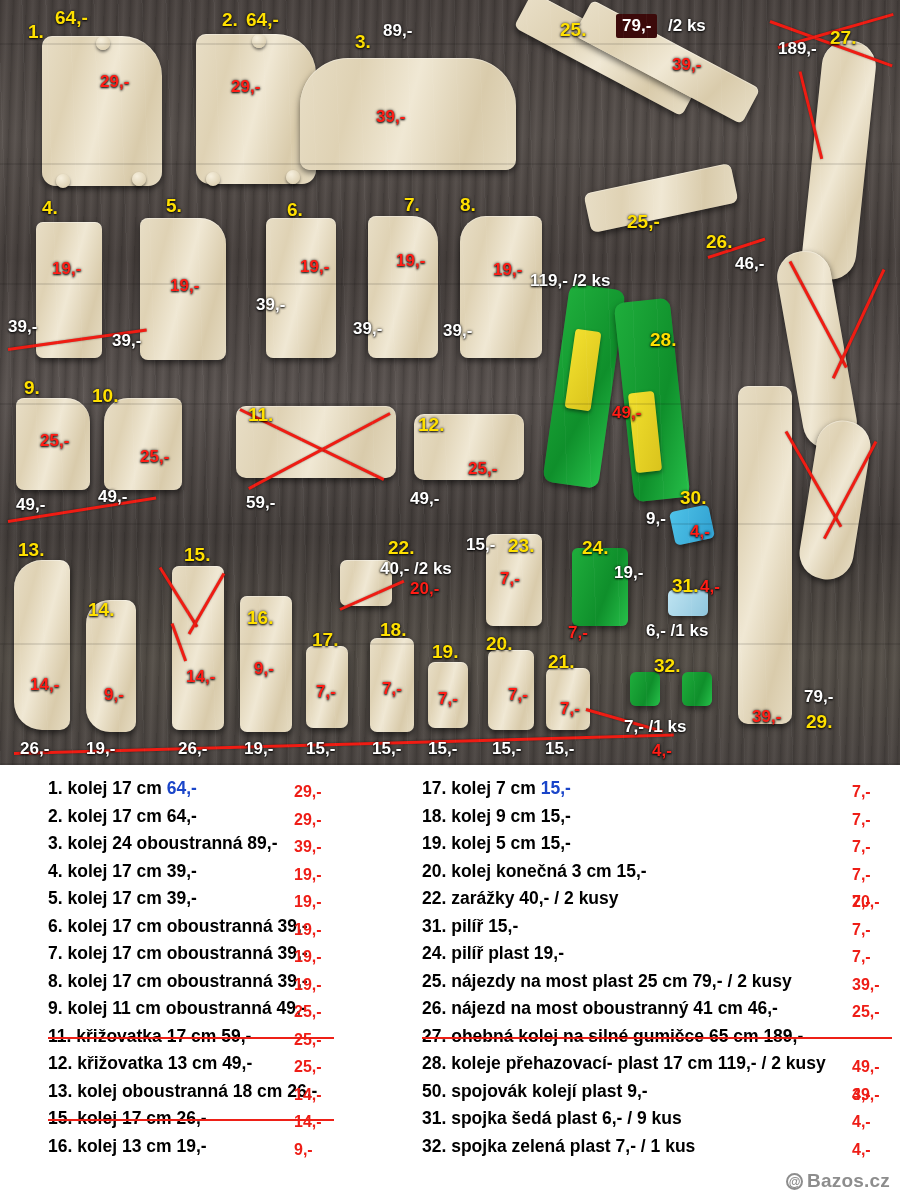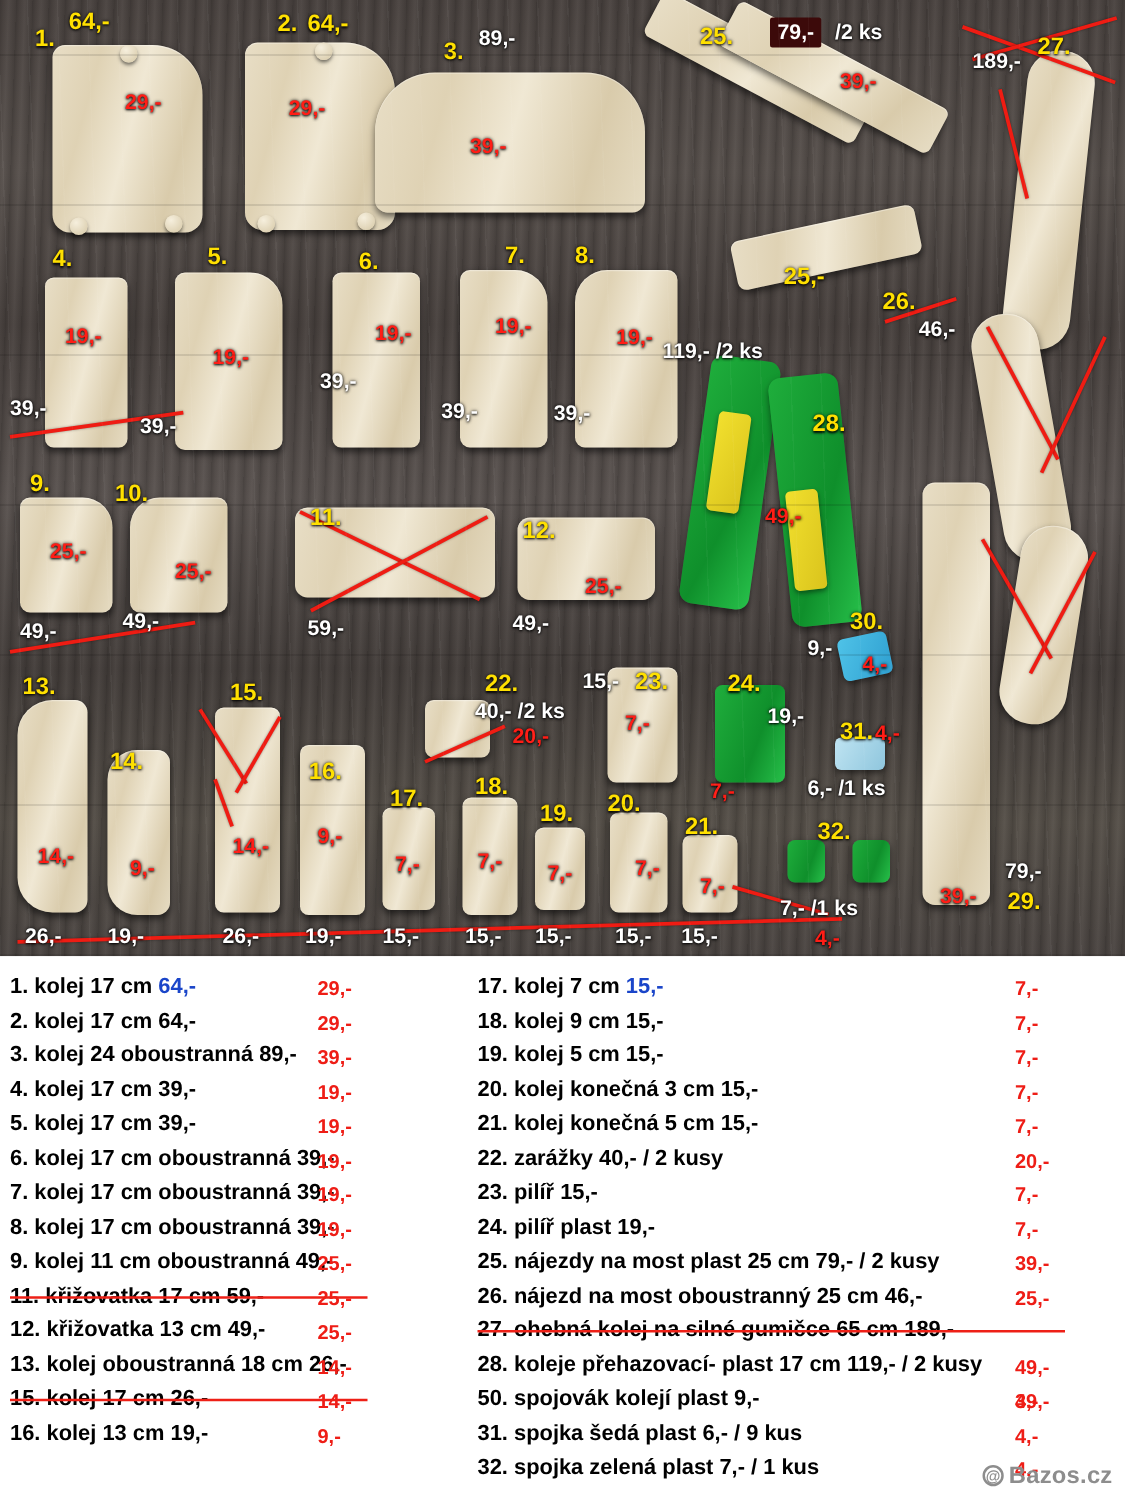--- a/index.html
+++ b/index.html
@@ -80,21 +80,21 @@
   
   #list{
     position:absolute; left:0; top:765px; width:900px; height:435px;
     background:#ffffff;
   }
   .col{ position:absolute; top:10px; }
   #colL{ left:8px; width:400px; }
   #colR{ left:382px; width:512px; }
   .item{
     position:relative; font-size:17.5px; color:#000; font-weight:bold;
-    line-height:27.5px; white-space:nowrap;
+    line-height:27.5px; white-space:nowrap;margin-left:40px;
   }
   .item .blue{ color:#1a45c9; }
   .annot{
     position:absolute; color:#ee1d16; font-weight:bold; font-size:16px;
     white-space:nowrap;
   }
   .itemstrike{
     position:absolute; height:2px; background:#ee2017; left:0;
   }
   .watermark{
@@ -308,26 +308,26 @@
       <div class="item"><span>12. křižovatka 13 cm 49,-</span><span class="annot" style="left: 246px; top: 3px;">25,-</span></div>
       <div class="item"><span>13. kolej oboustranná 18 cm 26,-</span><span class="annot" style="left: 246px; top: 3px;">14,-</span></div>
       <div class="item"><span>15. kolej 17 cm 26,-</span><span class="annot" style="left: 246px; top: 3px;">14,-</span><div class="itemstrike" style="top: 14px; width: 286px;"></div></div>
       <div class="item"><span>16. kolej 13 cm 19,-</span><span class="annot" style="left: 246px; top: 3px;">9,-</span></div>
     </div>
   <div class="col" id="colR">
       <div class="item"><span>17. kolej 7 cm </span><span class="blue">15,-</span><span class="annot" style="left: 430px; top: 3px;">7,-</span></div>
       <div class="item"><span>18. kolej 9 cm 15,-</span><span class="annot" style="left: 430px; top: 3px;">7,-</span></div>
       <div class="item"><span>19. kolej 5 cm 15,-</span><span class="annot" style="left: 430px; top: 3px;">7,-</span></div>
       <div class="item"><span>20. kolej konečná 3 cm 15,-</span><span class="annot" style="left: 430px; top: 3px;">7,-</span></div>
-      <div class="item"><span>21. kolej konečná 5 cm 15,-</span><span class="annot" style="left: 430px; top: 3px;">7,-</span></div>
+      <div class="item"><span class="annot" style="left: 430px; top: 3px;">7,-</span></div>
       <div class="item"><span>22. zarážky 40,- / 2 kusy</span><span class="annot" style="left: 430px; top: 3px;">20,-</span></div>
-      <div class="item"><span>23. pilíř  15,-</span><span class="annot" style="left: 430px; top: 3px;">7,-</span></div>
+      <div class="item"><span>31. pilíř  15,-</span><span class="annot" style="left: 430px; top: 3px;">7,-</span></div>
       <div class="item"><span>24. pilíř plast 19,-</span><span class="annot" style="left: 430px; top: 3px;">7,-</span></div>
       <div class="item"><span>25. nájezdy na most plast 25 cm  79,- / 2 kusy</span><span class="annot" style="left: 430px; top: 3px;">39,-</span></div>
-      <div class="item"><span>26. nájezd na most oboustranný 25 cm 46,-</span><span class="annot" style="left: 430px; top: 3px;">25,-</span></div>
+      <div class="item"><span>26. nájezd na most oboustranný 41 cm 46,-</span><span class="annot" style="left: 430px; top: 3px;">25,-</span></div>
       <div class="item"><span>27. ohebná kolej na silné gumičce 65 cm 189,-</span><div class="itemstrike" style="top: 14px; width: 470px;"></div></div>
       <div class="item"><span>28. koleje přehazovací- plast 17 cm 119,- / 2 kusy</span><span class="annot" style="left: 430px; top: 3px;">49,-</span></div>
       <div class="item"><span class="annot" style="left: 430px; top: 3px;">39,-</span></div>
       <div class="item"><span>50. spojovák kolejí plast  9,-</span><span class="annot" style="left: 430px; top: 3px;">4,-</span></div>
       <div class="item"><span>31. spojka šedá plast 6,- / 9 kus</span><span class="annot" style="left: 430px; top: 3px;">4,-</span></div>
       <div class="item"><span>32. spojka zelená plast 7,- / 1 kus</span><span class="annot" style="left: 430px; top: 3px;">4,-</span></div>
     </div>
   <div class="watermark">
     <span class="c">@</span><span>Bazos.cz</span>
   </div>

